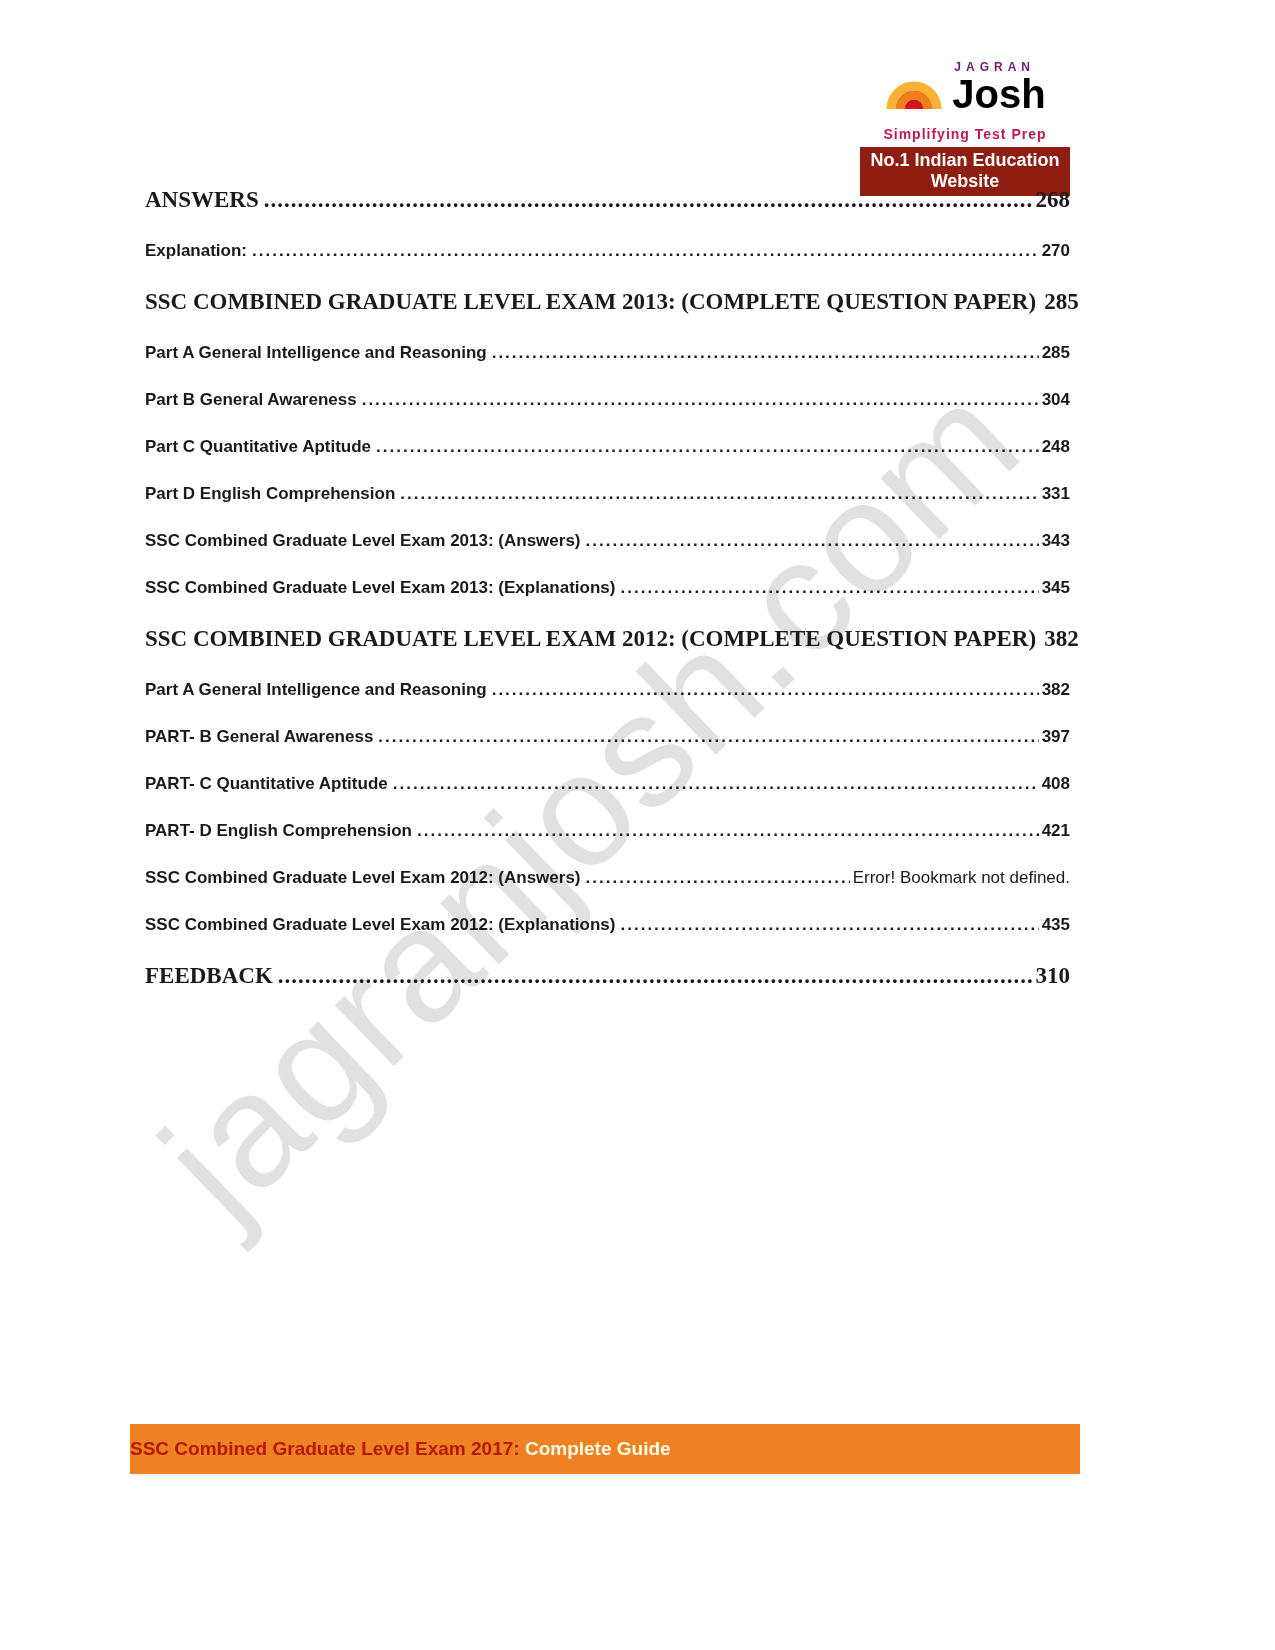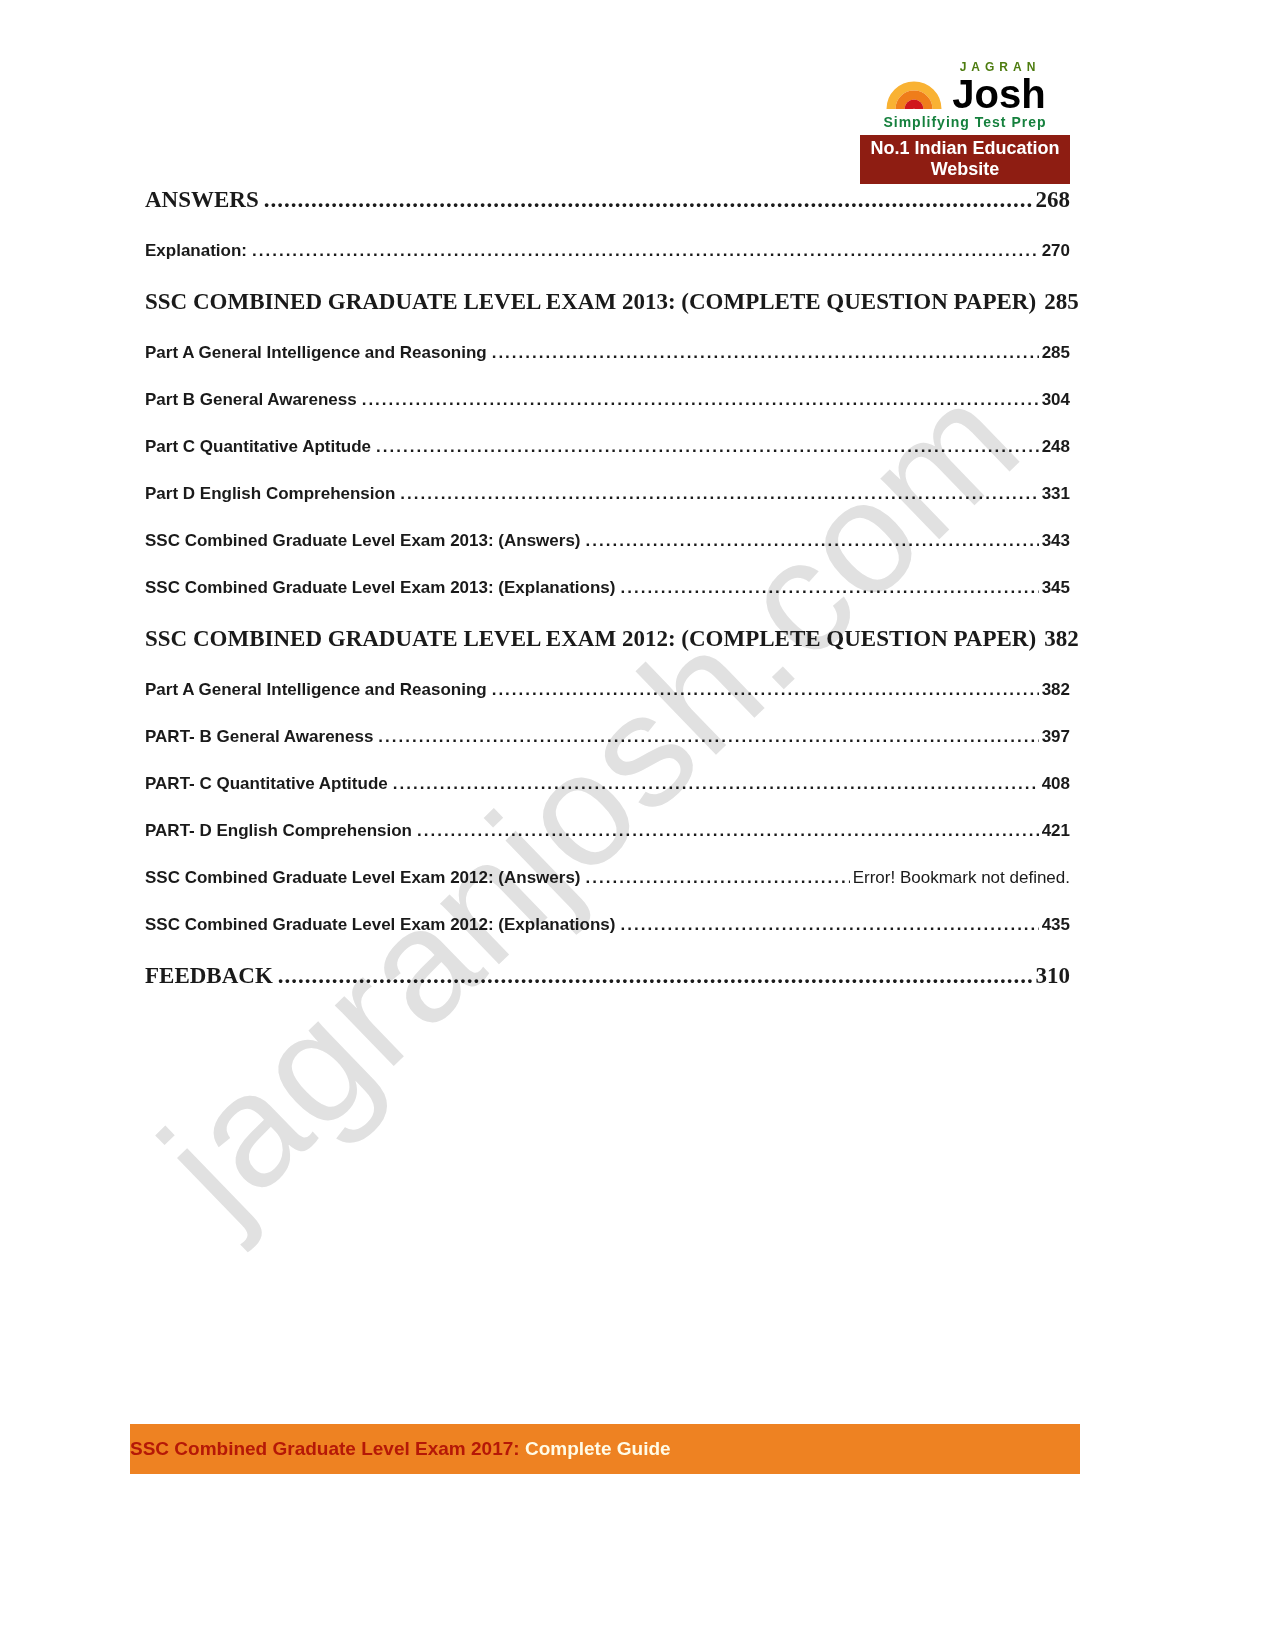--- a/index.html
+++ b/index.html
@@ -35,29 +35,29 @@
     text-align: center;
   }
   .logo-row {
     display: flex; align-items: flex-end; justify-content: center;
     gap: 8px;
   }
   .logo-arc { display:block; margin-bottom: 2px; }
   .logo-textcol { text-align: left; }
   .brand-top {
     font-size: 12px; font-weight: 700; letter-spacing: 5px;
-    color: #4d7c0f; margin-left: 2px; text-align: center;
+    color: #701a75; margin-left: 2px;
   }
   .brand-main {
     font-size: 40px; font-weight: 700; line-height: 40px;
     color: #000000; letter-spacing: 0px;
   }
   .tagline {
-    margin-top: 0;
-    font-size: 14px; font-weight: 700; color: #15803d;
+    margin-top: 12px;
+    font-size: 14px; font-weight: 700; color: #be185d;
     letter-spacing: 1px;
   }
   .banner {
     margin-top: 5px;
     background: #8e1d12;
     color: #ffffff;
     font-size: 18px; font-weight: 700;
     padding: 3px 6px 4px 6px;
   }
 

